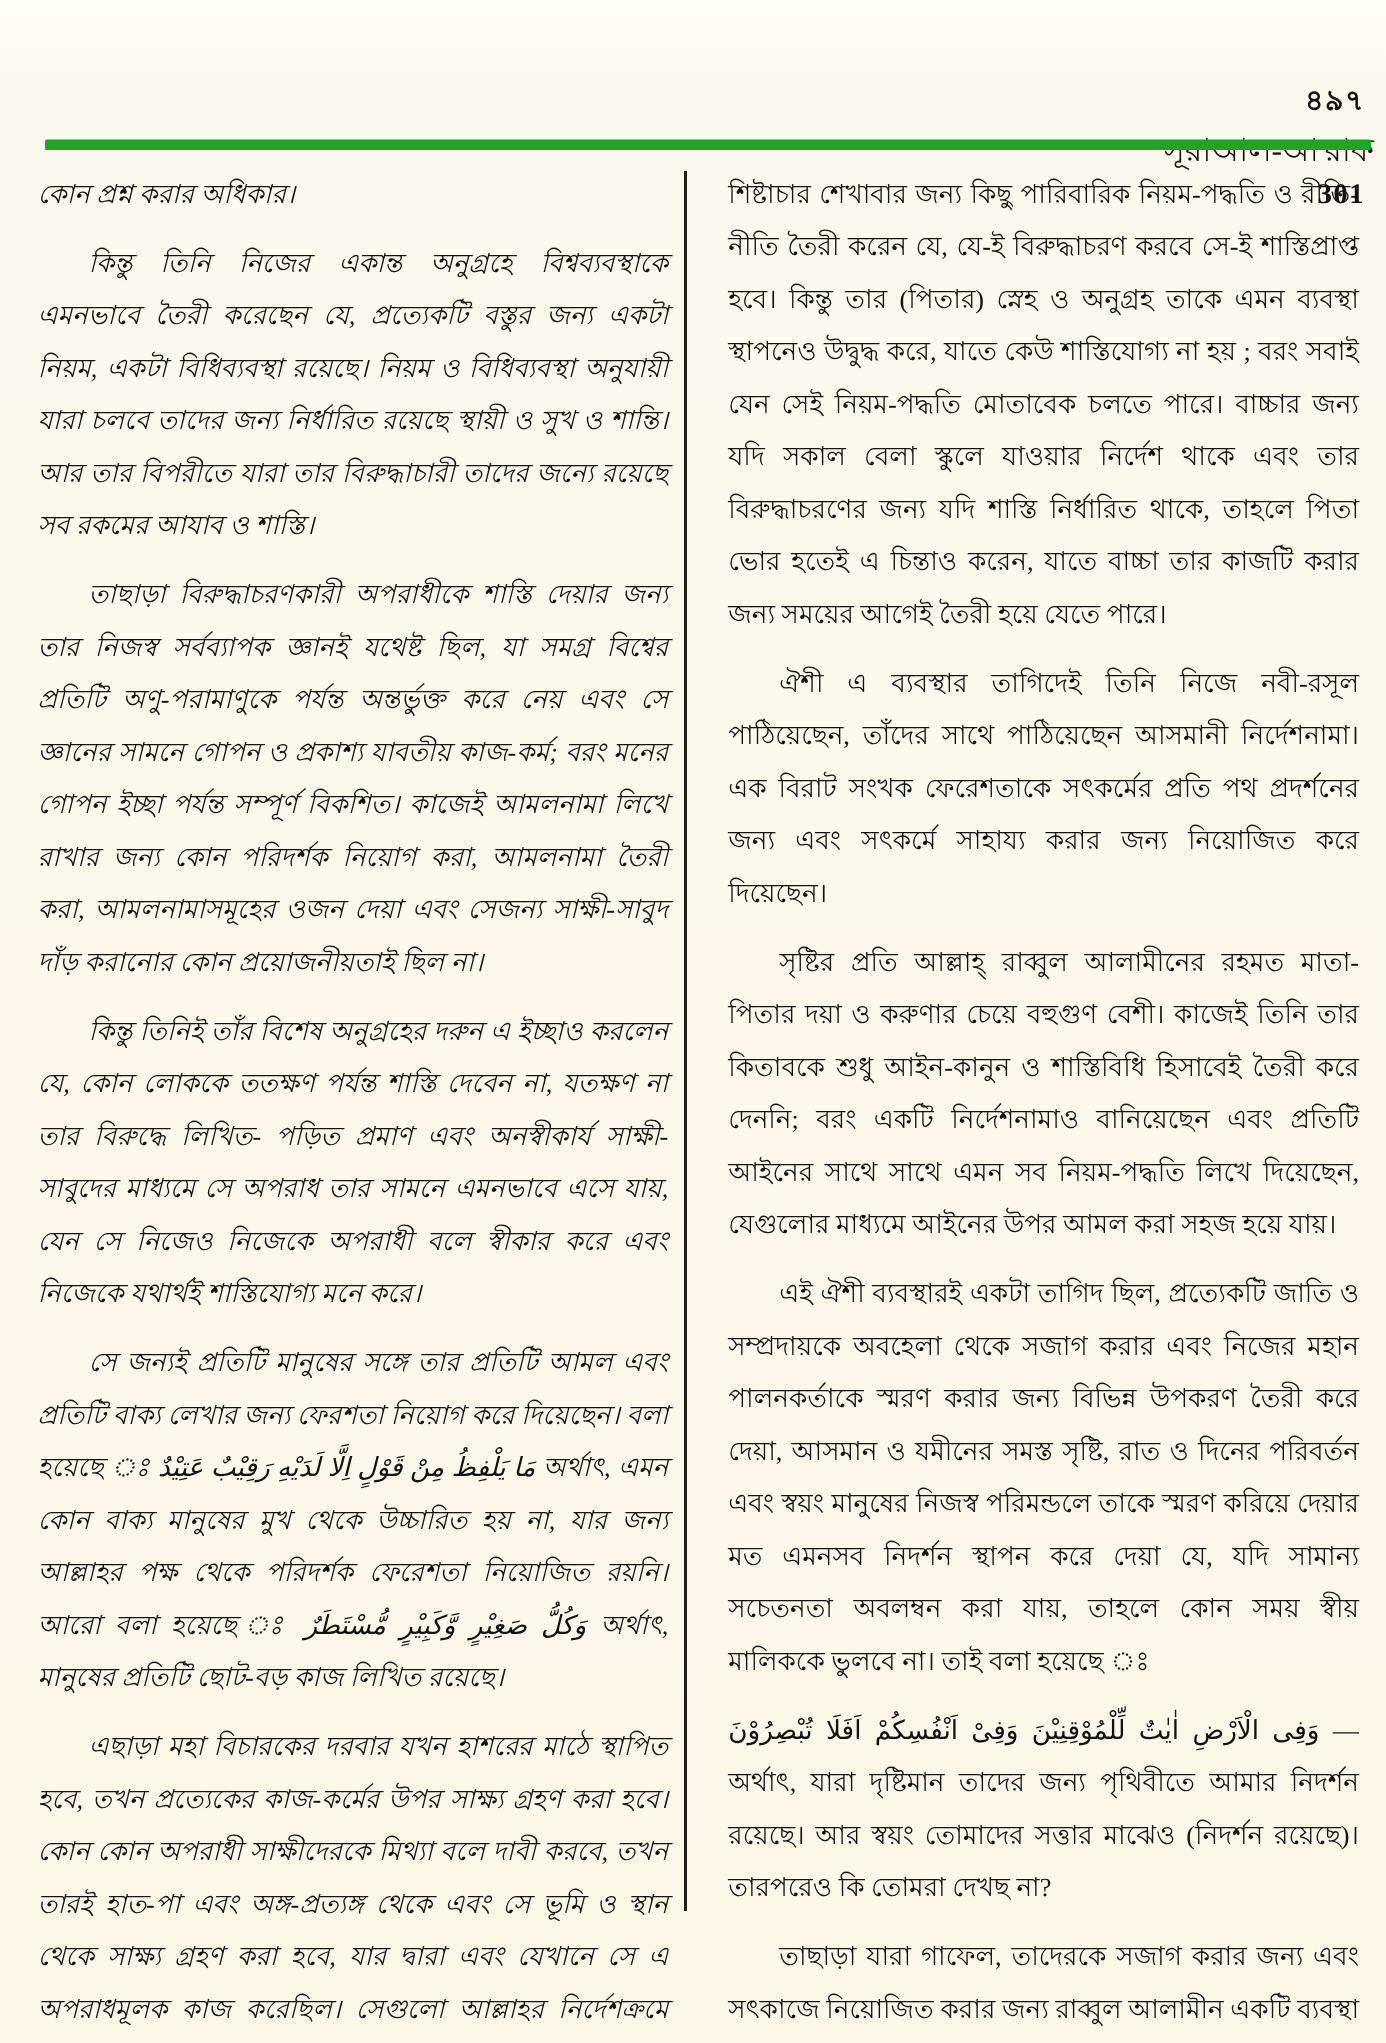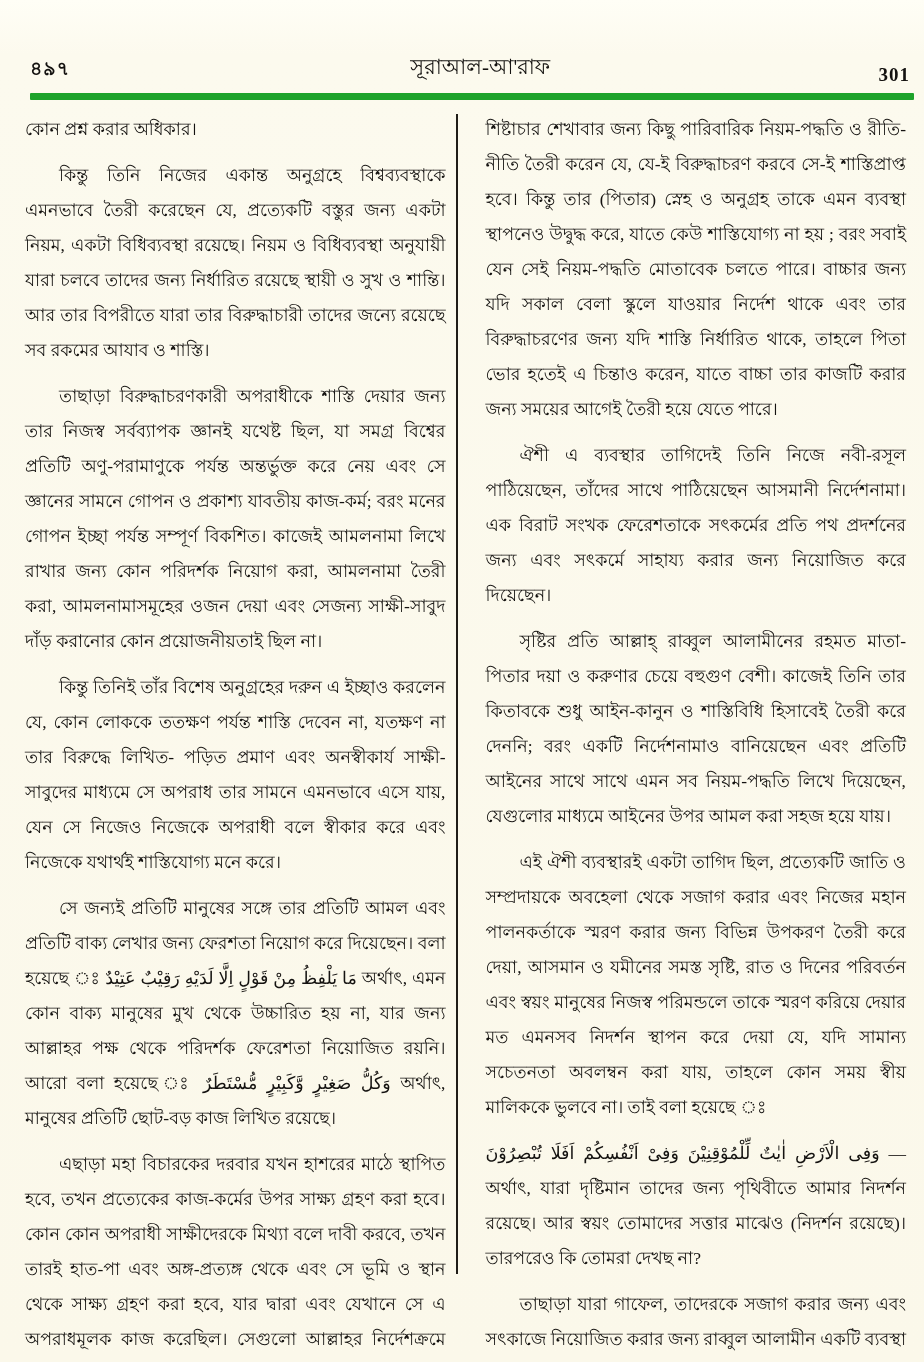--- a/index.html
+++ b/index.html
@@ -20,20 +20,21 @@
   
   .page-header {
     position: absolute;
     top: 52px;
     left: 30px;
     right: 14px;
     display: flex;
     align-items: flex-end;
     justify-content: space-between;
     height: 34px;
+    flex-direction: column;
   }
   .page-num-left {
     font-size: 19px;
     font-weight: bold;
     letter-spacing: 1px;
   }
   .surah-title {
     font-size: 21px;
     font-weight: normal;
     transform: translateX(6px);
@@ -61,21 +62,21 @@
     bottom: 40px;
     display: flex;
     align-items: stretch;
   }
   .col {
     flex: 1 1 0;
     font-size: 17.5px;
     line-height: 35px;
     text-align: justify;
   }
-  .col.left  { padding-right: 10px; }
+  .col.left  { padding-right: 10px; font-style: italic; }
   .col.right { padding-left: 28px; }
   .col-divider {
     width: 2px;
     background: #201d18;
     margin: 2px 0 48px 0;
   }
   .para {
     margin: 0 0 11px 0;
     text-indent: 34px;
   }

